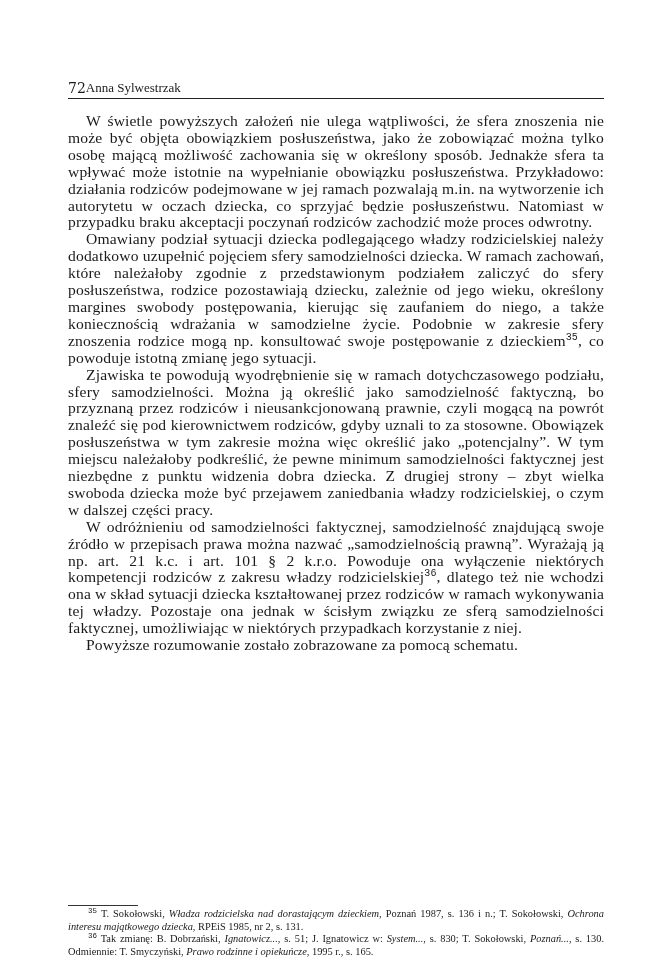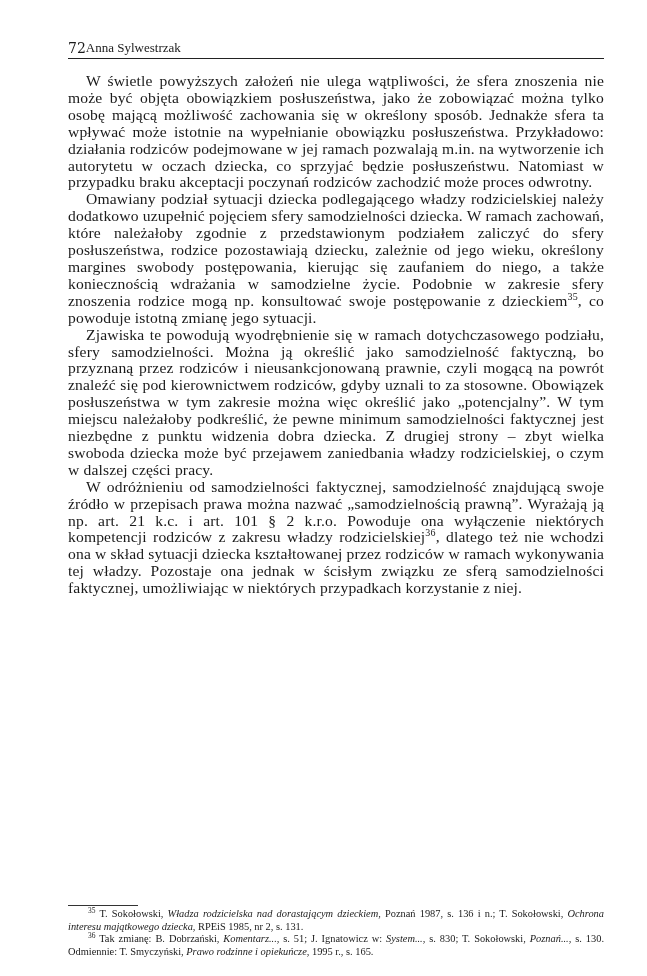--- a/index.html
+++ b/index.html
@@ -6,32 +6,33 @@
   body {
     width: 647px; height: 976px; background: #ffffff; overflow: hidden;
     font-family: "DejaVu Serif", "Liberation Serif", serif; color: #1a1a1a;
     position: relative;
   }
   .page { position: absolute; left: 68px; top: 36px; width: 536px; }
   .header {
     display: flex; justify-content: space-between; align-items: flex-end;
     height: 20px; border-bottom: 1px solid #222; padding-bottom: 2px;
     font-size: 13px;
+    margin-top: 40px;
   }
   .header .pnum { font-size: 14px; }
   .header .author { flex: 1; font-family: "Liberation Serif", serif; font-size: 13px; margin-right: 40px; }
   .body {
     margin-top: 14px;
     font-family: "Liberation Serif", "DejaVu Serif", serif;
     font-size: 15.6px; line-height: 16.9px; text-align: justify;
     letter-spacing: 0.15px;
   }
   .body p { margin: 0; text-indent: 18px; }
   .body p.first { text-indent: 0; }
-  sup { font-size: 10px; line-height: 0; vertical-align: 6px; }
+  sup { font-size: 10px; line-height: 0; vertical-align: 6px; font-family: Liberation Mono, monospace; }
   .fn-rule { position: absolute; left: 68px; top: 905px; width: 70px; border-top: 1px solid #333; }
   .footnotes {
     position: absolute; left: 68px; top: 908px; width: 536px;
     font-family: "Liberation Serif", serif; font-size: 10.4px; line-height: 12.5px;
     text-align: justify;
   }
   .footnotes p { margin: 0; text-indent: 20px; }
   .footnotes sup { font-size: 7.5px; vertical-align: 4px; }
   em { font-style: italic; }
 </style>
@@ -42,21 +43,22 @@
   <div class="header">
     <span class="pnum">72</span>
     <span class="author">Anna Sylwestrzak</span>
   </div>
 
   <div class="body">
     <p>W świetle powyższych założeń nie ulega wątpliwości, że sfera znoszenia nie może być objęta obowiązkiem posłuszeństwa, jako że zobowiązać można tylko osobę mającą możliwość zachowania się w określony sposób. Jednakże sfera ta wpływać może istotnie na wypełnianie obowiązku posłuszeństwa. Przykładowo: działania rodziców podejmowane w jej ramach pozwalają m.in. na wytworzenie ich autorytetu w oczach dziecka, co sprzyjać będzie posłuszeństwu. Natomiast w przypadku braku akceptacji poczynań rodziców zachodzić może proces odwrotny.</p>
     <p><span>Omawiany podział sytuacji dziecka podlegającego władzy rodzicielskiej należy dodatkowo uzupełnić pojęciem sfery samodzielności dziecka. W ramach zachowań, które należałoby zgodnie z przedstawionym podziałem zaliczyć do sfery posłuszeństwa, rodzice pozostawiają dziecku, zależnie od jego wieku, określony margines swobody postępowania, kierując się zaufaniem do niego, a także koniecznością wdrażania w samodzielne życie. Podobnie w zakresie sfery znoszenia rodzice mogą np. konsultować swoje postępowanie z dzieckiem</span><sup>35</sup><span>, co powoduje istotną zmianę jego sytuacji.</span></p>
     <p>Zjawiska te powodują wyodrębnienie się w ramach dotychczasowego podziału, sfery samodzielności. Można ją określić jako samodzielność faktyczną, bo przyznaną przez rodziców i nieusankcjonowaną prawnie, czyli mogącą na powrót znaleźć się pod kierownictwem rodziców, gdyby uznali to za stosowne. Obowiązek posłuszeństwa w tym zakresie można więc określić jako „potencjalny”. W tym miejscu należałoby podkreślić, że pewne minimum samodzielności faktycznej jest niezbędne z punktu widzenia dobra dziecka. Z drugiej strony – zbyt wielka swoboda dziecka może być przejawem zaniedbania władzy rodzicielskiej, o czym w dalszej części pracy.</p>
     <p><span>W odróżnieniu od samodzielności faktycznej, samodzielność znajdującą swoje źródło w przepisach prawa można nazwać „samodzielnością prawną”. Wyrażają ją np. art. 21 k.c. i art. 101 § 2 k.r.o. Powoduje ona wyłączenie niektórych kompetencji rodziców z zakresu władzy rodzicielskiej</span><sup>36</sup><span>, dlatego też nie wchodzi ona w skład sytuacji dziecka kształtowanej przez rodziców w ramach wykonywania tej władzy. Pozostaje ona jednak w ścisłym związku ze sferą samodzielności faktycznej, umożliwiając w niektórych przypadkach korzystanie z niej.</span></p>
+    <p>Powyższe rozumowanie zostało zobrazowane za pomocą schematu.</p>
   </div>
 </div>
 
 <div class="fn-rule"></div>
 
 <div class="footnotes">
   <p><sup>35</sup> <span>T. Sokołowski, </span><em>Władza rodzicielska nad dorastającym dzieckiem</em><span>, Poznań 1987, s. 136 i n.; T. Sokołowski, </span><em>Ochrona interesu majątkowego dziecka</em><span>, RPEiS 1985, nr 2, s. 131.</span></p>
-  <p><sup>36</sup> <span>Tak zmianę: B. Dobrzański, </span><em>Komentarz...</em><span>, s. 51; J. Ignatowicz w: </span><em>System...</em><span>, s. 830; T. Sokołowski, </span><em>Poznań...</em><span>, s. 130. Odmiennie: T. Smyczyński, </span><em>Prawo rodzinne i opiekuńcze</em><span>, 1995 r., s. 165.</span></p>
+  <p><sup>36</sup> <span>Tak zmianę: B. Dobrzański, </span><em>Ignatowicz...</em><span>, s. 51; J. Ignatowicz w: </span><em>System...</em><span>, s. 830; T. Sokołowski, </span><em>Poznań...</em><span>, s. 130. Odmiennie: T. Smyczyński, </span><em>Prawo rodzinne i opiekuńcze</em><span>, 1995 r., s. 165.</span></p>
 </div>
 
 </body></html>

